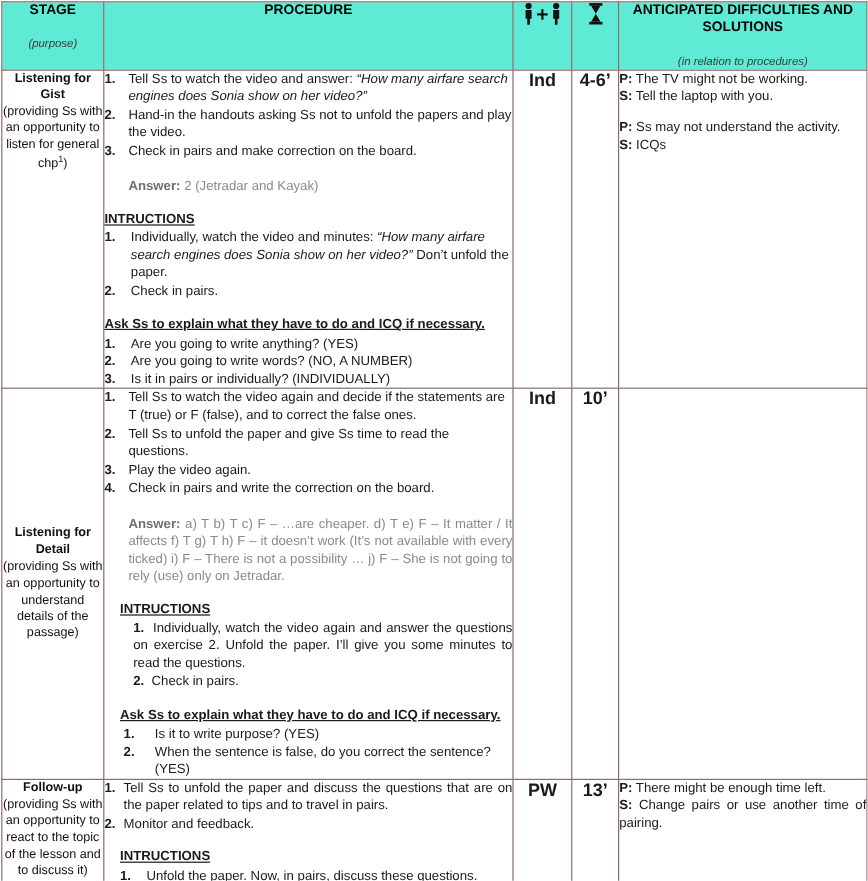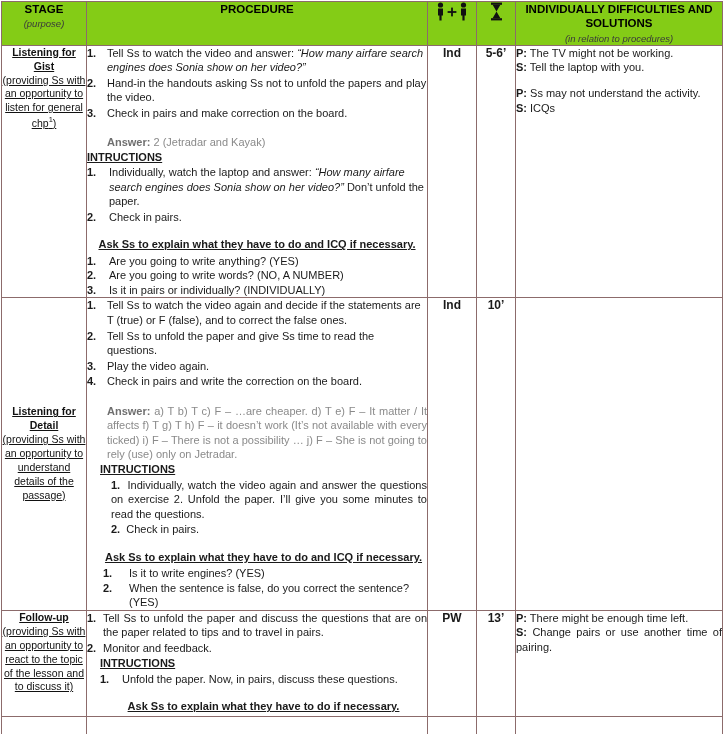--- a/index.html
+++ b/index.html
@@ -27,58 +27,57 @@
   }
   
   col.c-stage  { width: 85px; }
   col.c-proc   { width: 341px; }
   col.c-inter  { width: 49px; }
   col.c-time   { width: 39px; }
   col.c-anti   { width: 207px; }
 
   
   thead th {
-    background: #84cc16;
+    background: #5eead4;
     border: 1px solid #9a7777;
     text-align: center;
     vertical-align: middle;
     padding: 4px 3px 5px 3px;
     font-size: 11.5px;
     font-weight: bold;
     line-height: 1.25;
     color: #000;
   }
   thead th .sub {
     display: block;
     font-weight: normal;
     font-style: italic;
     font-size: 9.5px;
     color: #3a3a3a;
-    margin-top: 2px;
+    margin-top: 15px;
     text-align: center;
   }
   .icon-cell {
     padding: 0 !important;
   }
   .icon-wrap {
     display: flex;
     align-items: center;
     justify-content: center;
     gap: 2px;
     height: 100%;
   }
 
   
   td.stage {
     text-align: center;
     font-size: 10.5px;
     line-height: 1.33;
     padding: 7px 4px 4px 4px;
     color: #111;
-    text-decoration: underline;
   }
   td.stage .stage-title {
     font-weight: bold;
     display: block;
     margin-bottom: 0px;
   }
   td.stage .stage-purpose {
     display: block;
     font-weight: normal;
     text-align: center;
@@ -117,40 +116,40 @@
     margin-left: 20px;
     margin-top: 15px;
     line-height: 1.33;
   }
   .answer b { color: #6f6f6f; }
   .answer.just { text-align: justify; }
 
   .instr-head {
     font-weight: bold;
     text-decoration: underline;
+    margin-top: 13px;
     margin-bottom: 1px;
     display: block;
   }
   .instr-head.first { margin-left: 13px; }
   .askline {
     font-weight: bold;
     text-decoration: underline;
     margin-top: 13px;
     margin-bottom: 2px;
     display: block;
-    text-align: center;
   }
   .askline.ind { margin-left: 13px; }
   .italic { font-style: italic; }
 
   
   td.inter, td.time {
     text-align: center;
     vertical-align: middle;
-    font-size: 12px;
+    font-size: 15px;
     font-weight: bold;
   }
 
   
   td.anticipated {
     padding: 6px 6px 6px 7px;
     font-size: 11px;
     line-height: 1.34;
   }
   td.anticipated p { margin: 0; }
@@ -200,21 +199,21 @@
       <th class="icon-cell">
         <div class="icon-wrap">
           <svg width="13" height="19" viewBox="0 0 13 19" aria-hidden="true">
             <rect x="1" y="0.6" width="11" height="2.2" fill="#111"></rect>
             <rect x="1" y="16.2" width="11" height="2.2" fill="#111"></rect>
             <path d="M2.6 2.8 h7.8 L6.5 9.5 L10.4 16.2 H2.6 L6.5 9.5 Z" fill="#111"></path>
           </svg>
         </div>
       </th>
       <th>
-        <span>INDIVIDUALLY DIFFICULTIES AND SOLUTIONS</span>
+        <span>ANTICIPATED DIFFICULTIES AND SOLUTIONS</span>
         <span class="sub">(in relation to procedures)</span>
       </th>
     </tr>
   </thead>
   <tbody>
 
     <tr>
       <td class="stage">
         <span class="stage-title">Listening for Gist</span>
         <span class="stage-purpose"><span>(providing Ss with an opportunity to listen for general chp</span><sup>1</sup><span>)</span></span>
@@ -233,21 +232,21 @@
           </li>
         </ul>
         <div class="answer">
           <b>Answer:</b>
           <span>2 (Jetradar and Kayak)</span>
         </div>
 
         <span class="instr-head">INTRUCTIONS</span>
         <ul class="olist hang">
           <li>
-            <span class="num">1.</span><span>Individually, watch the laptop and answer: </span><span class="italic">“How many airfare search engines does Sonia show on her video?”</span><span> Don’t unfold the paper.</span>
+            <span class="num">1.</span><span>Individually, watch the video and minutes: </span><span class="italic">“How many airfare search engines does Sonia show on her video?”</span><span> Don’t unfold the paper.</span>
           </li>
           <li>
             <span class="num">2.</span><span>Check in pairs.</span>
           </li>
         </ul>
 
         <span class="askline">Ask Ss to explain what they have to do and ICQ if necessary.</span>
         <ul class="olist hang tight">
           <li>
             <span class="num">1.</span><span>Are you going to write anything? (YES)</span>
@@ -255,21 +254,21 @@
           <li>
             <span class="num">2.</span><span>Are you going to write words? (NO, A NUMBER)</span>
           </li>
           <li>
             <span class="num">3.</span><span>Is it in pairs or individually? (INDIVIDUALLY)</span>
           </li>
         </ul>
       </td>
 
       <td class="inter">Ind</td>
-      <td class="time">5-6’</td>
+      <td class="time">4-6’</td>
 
       <td class="anticipated">
         <p><b>P:</b> <span>The TV might not be working.</span></p>
         <p><b>S:</b> <span>Tell the laptop with you.</span></p>
         <div class="gap"></div>
         <p><b>P:</b> <span>Ss may not understand the activity.</span></p>
         <p><b>S:</b> <span>ICQs</span></p>
       </td>
     </tr>
 
@@ -305,21 +304,21 @@
             <b>1.</b>&nbsp;&nbsp;<span>Individually, watch the video again and answer the questions on exercise 2. Unfold the paper. I’ll give you some minutes to read the questions.</span>
           </li>
           <li style="padding-left:0">
             <b>2.</b>&nbsp;&nbsp;<span>Check in pairs.</span>
           </li>
         </ul>
 
         <span class="askline ind">Ask Ss to explain what they have to do and ICQ if necessary.</span>
         <ul class="olist hang tight" style="margin-left:16px">
           <li style="padding-left:26px">
-            <span class="num">1.</span><span>Is it to write engines? (YES)</span>
+            <span class="num">1.</span><span>Is it to write purpose? (YES)</span>
           </li>
           <li style="padding-left:26px">
             <span class="num">2.</span><span>When the sentence is false, do you correct the sentence? (YES)</span>
           </li>
         </ul>
       </td>
 
       <td class="inter">Ind</td>
       <td class="time">10’</td>
       <td class="anticipated"></td>

